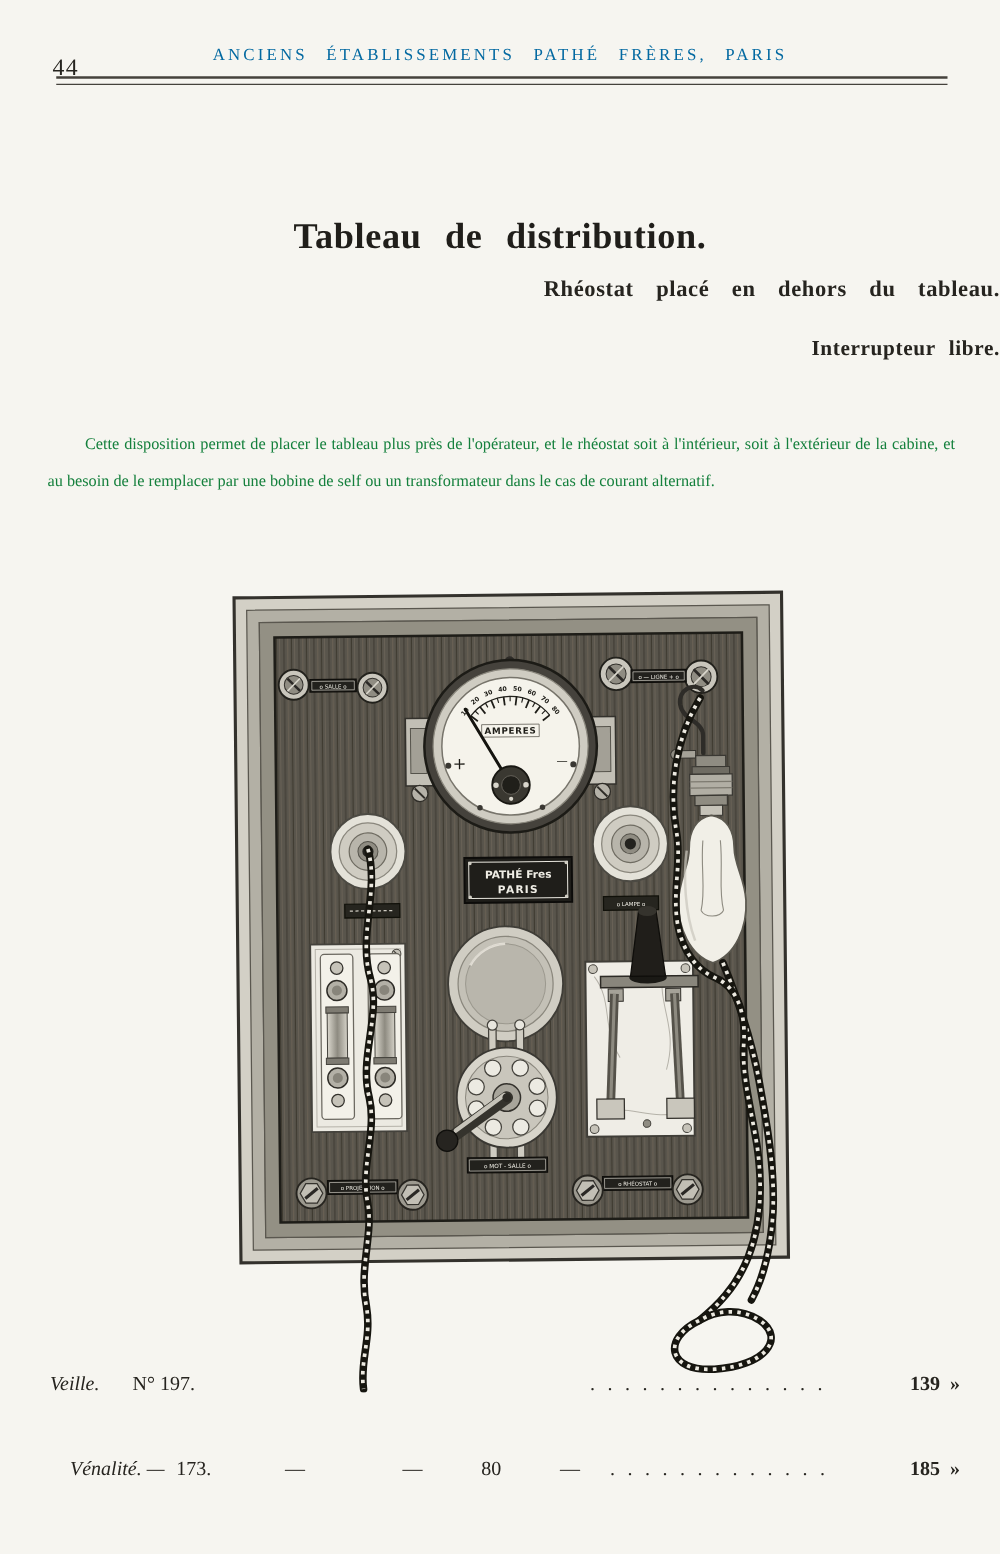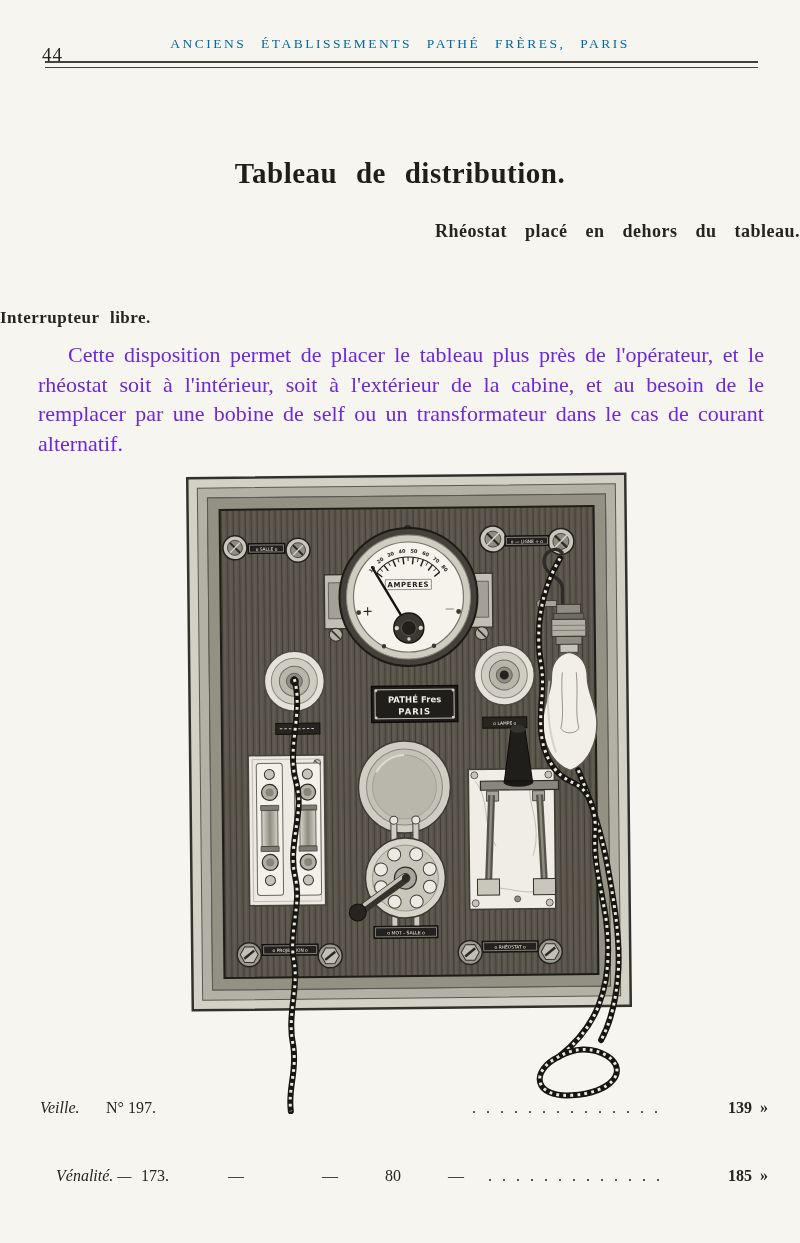--- a/index.html
+++ b/index.html
@@ -9,29 +9,29 @@
     font-family:"Liberation Serif", serif;
   }
   .abs{position:absolute;}
   
   .page-number{top:44px;left:42px;font-size:19px;letter-spacing:1px;}
   .running-head{top:36px;left:0;width:100%;text-align:center;
     font-size:13.5px;font-weight:normal;letter-spacing:2.5px;word-spacing:9px;color:#0369a1;}
   .head-rule{top:61px;left:45px;right:42px;height:4px;
     border-top:2px solid #45423c;border-bottom:1px solid #45423c;}
   
-  .doc-title{top:157px;left:0;width:100%;text-align:center;
+  .doc-title{top:173px;left:0;width:100%;text-align:center;
     font-size:29px;font-weight:bold;letter-spacing:0.5px;word-spacing:11px;color:#201e1a;}
   .doc-subtitle1{top:221px;left:0;width:100%;text-align:right;
     font-size:18px;font-weight:bold;word-spacing:13px;letter-spacing:0.5px;}
-  .doc-subtitle2{top:269px;left:0;width:100%;text-align:left;
-    font-size:17px;font-weight:bold;word-spacing:6px;letter-spacing:0.5px;margin-top:39px;}
-  
-  .body-par{top:340px;left:38px;width:726px;font-size:22px;line-height:29.5px;
-    text-align:justify;text-indent:30px;color:#6d28d9;}
+  .doc-subtitle2{top:269px;left:0;width:100%;text-align:right;
+    font-size:17px;font-weight:bold;word-spacing:6px;letter-spacing:0.5px;}
+  
+  .body-par{top:340px;left:38px;width:726px;font-size:13px;line-height:29.5px;
+    text-align:justify;text-indent:30px;color:#15803d;}
   
   .figure{left:180px;top:462px;width:460px;height:652px;}
   .figure svg{display:block;}
   
   .cat-row{left:40px;width:730px;height:26px;font-size:16px;color:#26241f;}
   .cat-row .seg{position:absolute;white-space:nowrap;}
   .row-1{top:1099px;}
   .row-2{top:1167px;}
   .code{font-style:italic;}
   .r1-code{left:0;}

